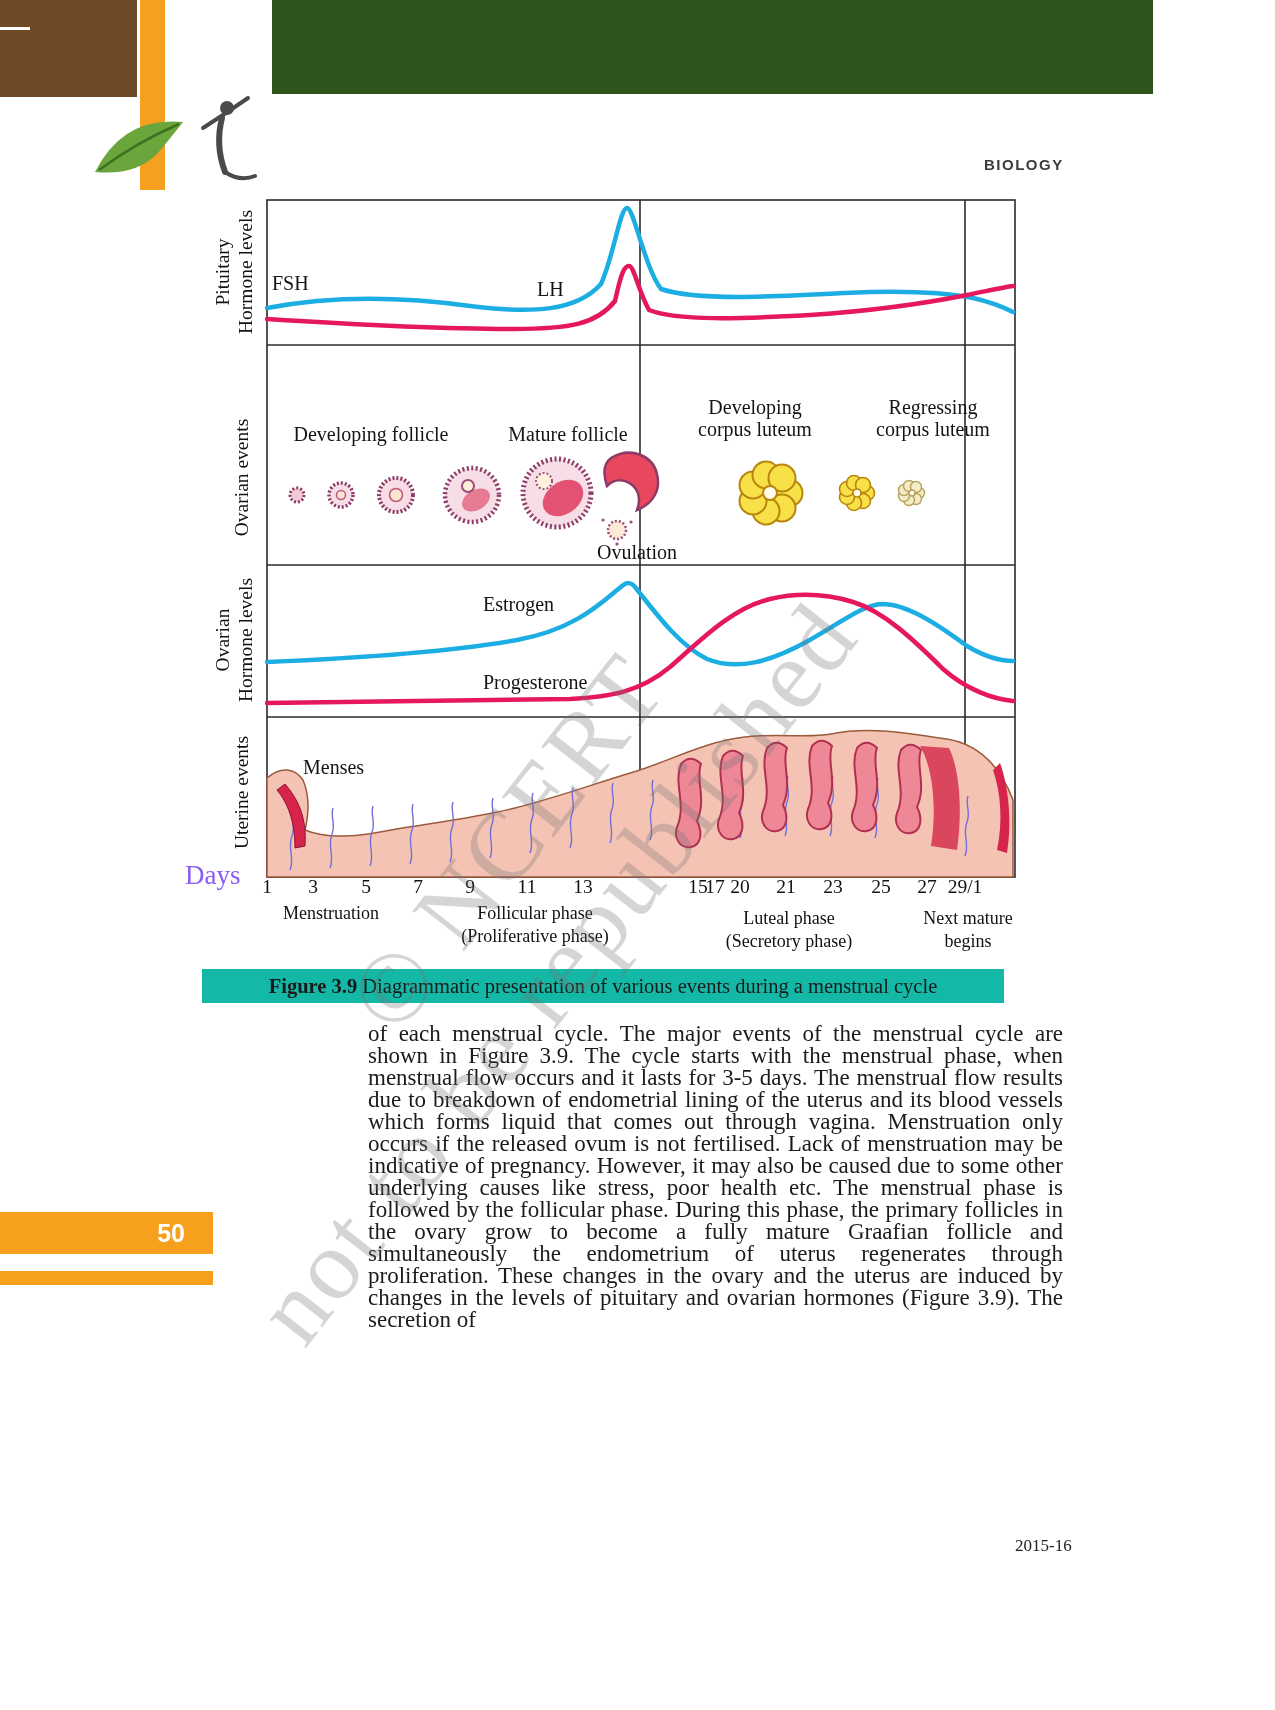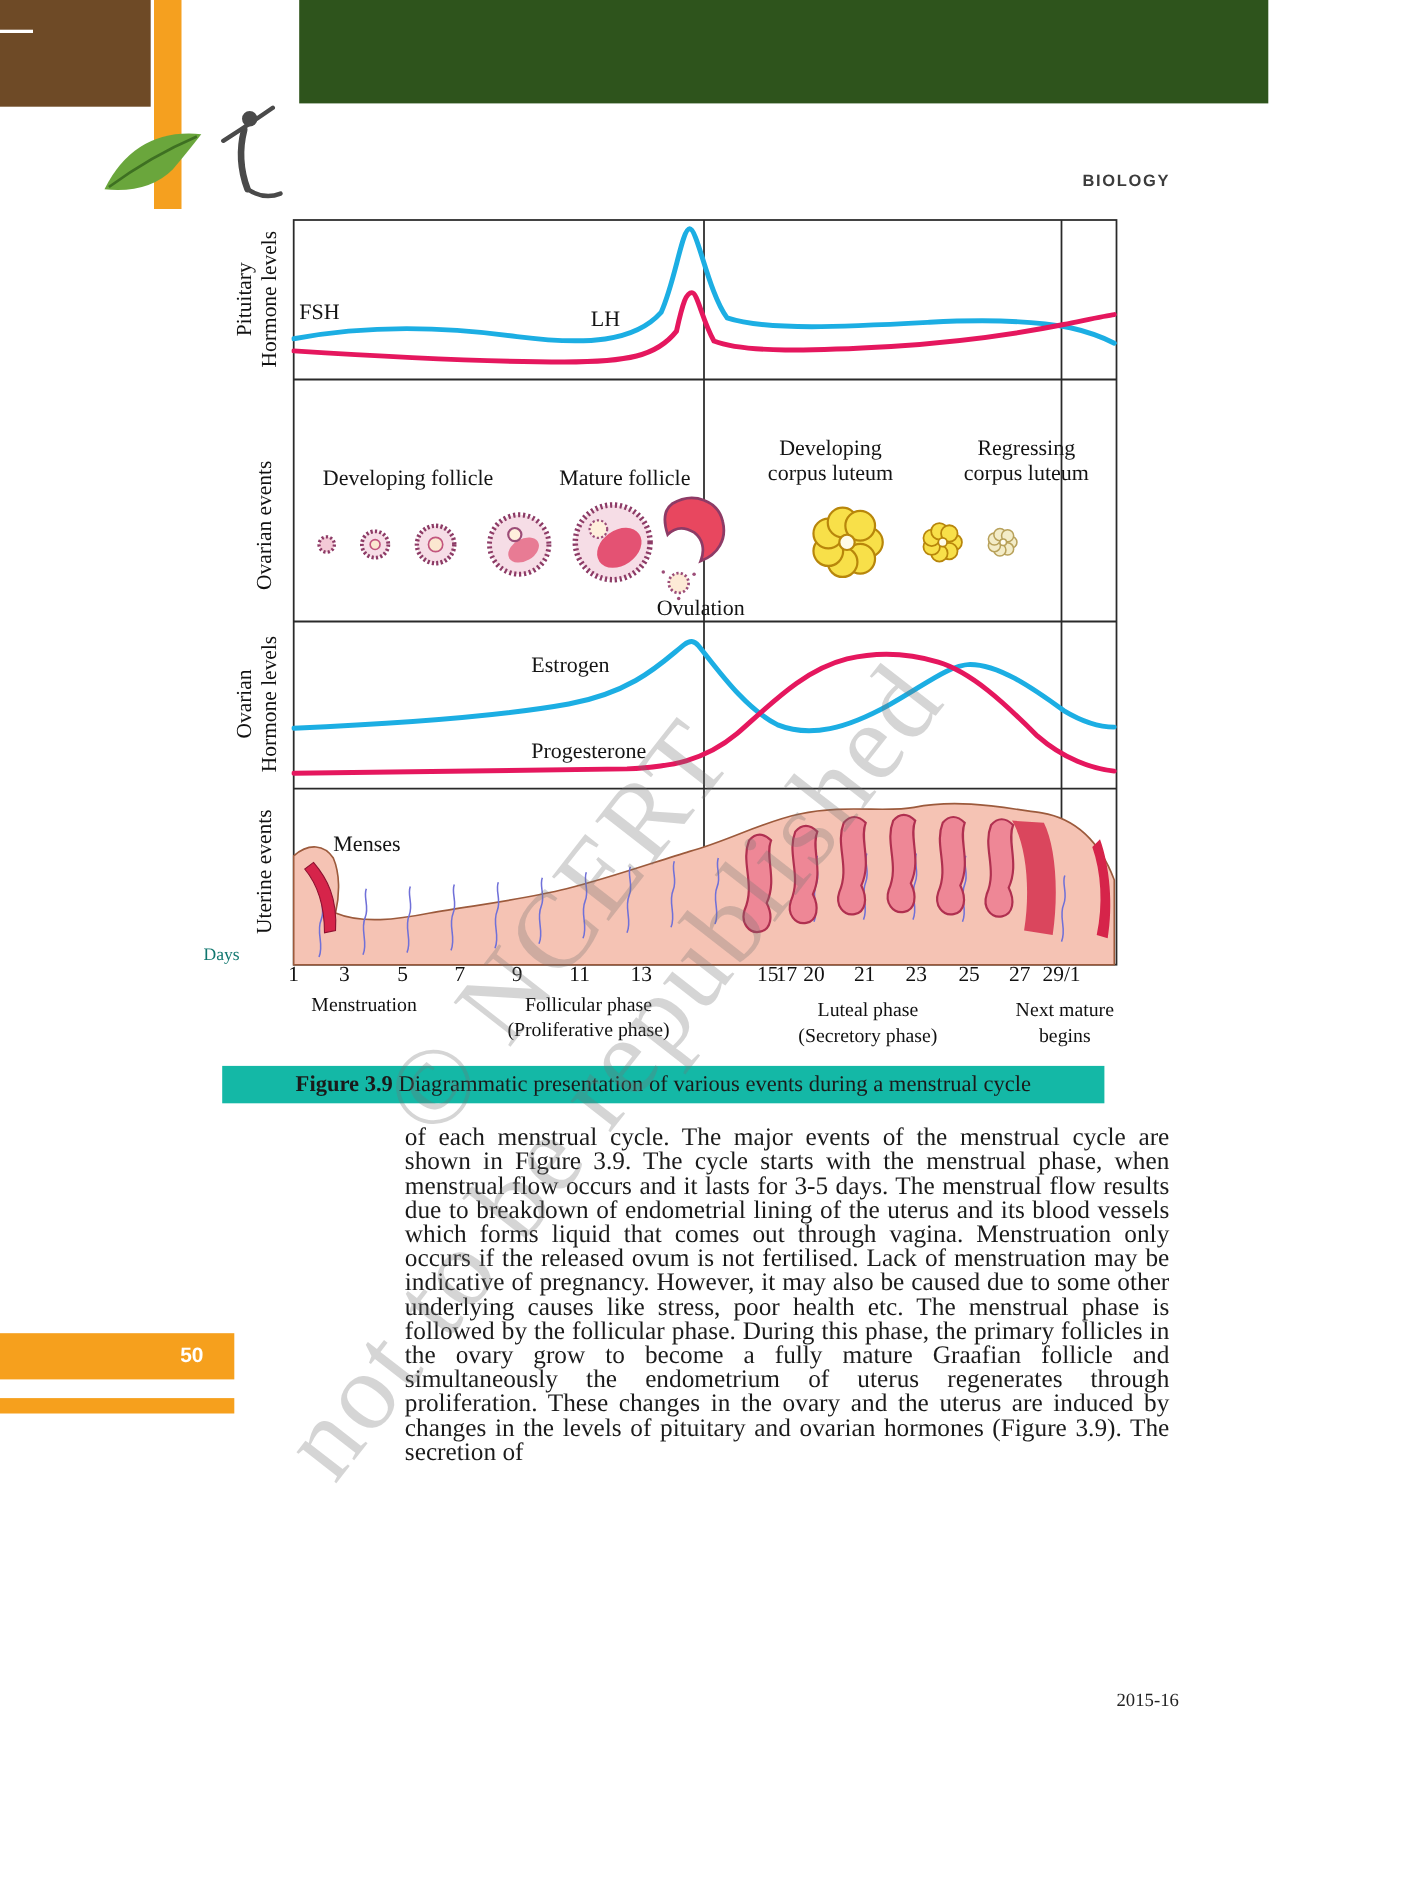--- a/index.html
+++ b/index.html
@@ -12,38 +12,38 @@
   .deco-orange { position:absolute; left:140px; top:0; width:25px; height:190px; background:#f5a01f; }
   .deco-green  { position:absolute; left:272px; top:0; width:881px; height:94px; background:#2e541c; }
   .running-header { position:absolute; left:984px; top:156px; font-family:"Liberation Sans", sans-serif;
           font-size:15px; font-weight:600; letter-spacing:1.5px; color:#3c3c3c; }
 
   .logo { position:absolute; left:85px; top:90px; }
 
   
   .vlabel { position:absolute; transform:rotate(-90deg); text-align:center;
             font-size:19.5px; line-height:23px; color:#111; }
-  .hlabel { position:absolute; font-size:16px; color:#0f766e; }
+  .hlabel { position:absolute; font-size:27px; color:#8b5cf6; }
 
   .day { position:absolute; top:876px; transform:translateX(-50%); font-size:19.5px; color:#111; }
   .phase { position:absolute; transform:translateX(-50%); font-size:18px; color:#111; white-space:nowrap; }
 
   .diagram { position:absolute; left:265px; top:198px; }
   .diagram text { font-family:"Liberation Serif", serif; font-size:20px; fill:#141414; }
 
   .caption { position:absolute; left:202px; top:969px; width:802px; height:34px; line-height:34px;
              background:#14b8a6; text-align:center; font-size:20.5px; color:#1a1a1a; }
   .caption b { font-weight:bold; }
 
   .bodytext { position:absolute; left:368px; top:1023px; width:695px; margin:0;
               font-size:23px; line-height:22px; text-align:justify; color:#1b1b1b; }
 
   .pagenum-box { position:absolute; left:0; top:1212px; width:213px; height:42px; background:#f6a01d;
                  color:#ffffff; font-family:"Liberation Sans", sans-serif; font-weight:bold;
-                 font-size:19px; line-height:42px; text-align:right; padding-right:0; box-sizing:border-box; }
+                 font-size:25px; line-height:42px; text-align:right; padding-right:0; box-sizing:border-box; }
   .pagenum-box span { margin-right:28px; }
   .pagenum-bar { position:absolute; left:0; top:1271px; width:213px; height:14px; background:#f6a01d; }
 
   .footer-year { position:absolute; left:1003px; top:1536px; font-size:17px; color:#222;margin-left:12px; }
 
   .wm { position:absolute; transform-origin:0 50%; transform:rotate(-52deg);
         font-family:"Liberation Serif", serif; color:rgba(115,115,115,0.30);
         white-space:nowrap; z-index:6; pointer-events:none; letter-spacing:3px; }
   .wm1 { left:370px; top:960px; font-size:100px; }
   .wm2 { left:278px; top:1272px; font-size:100px; }

